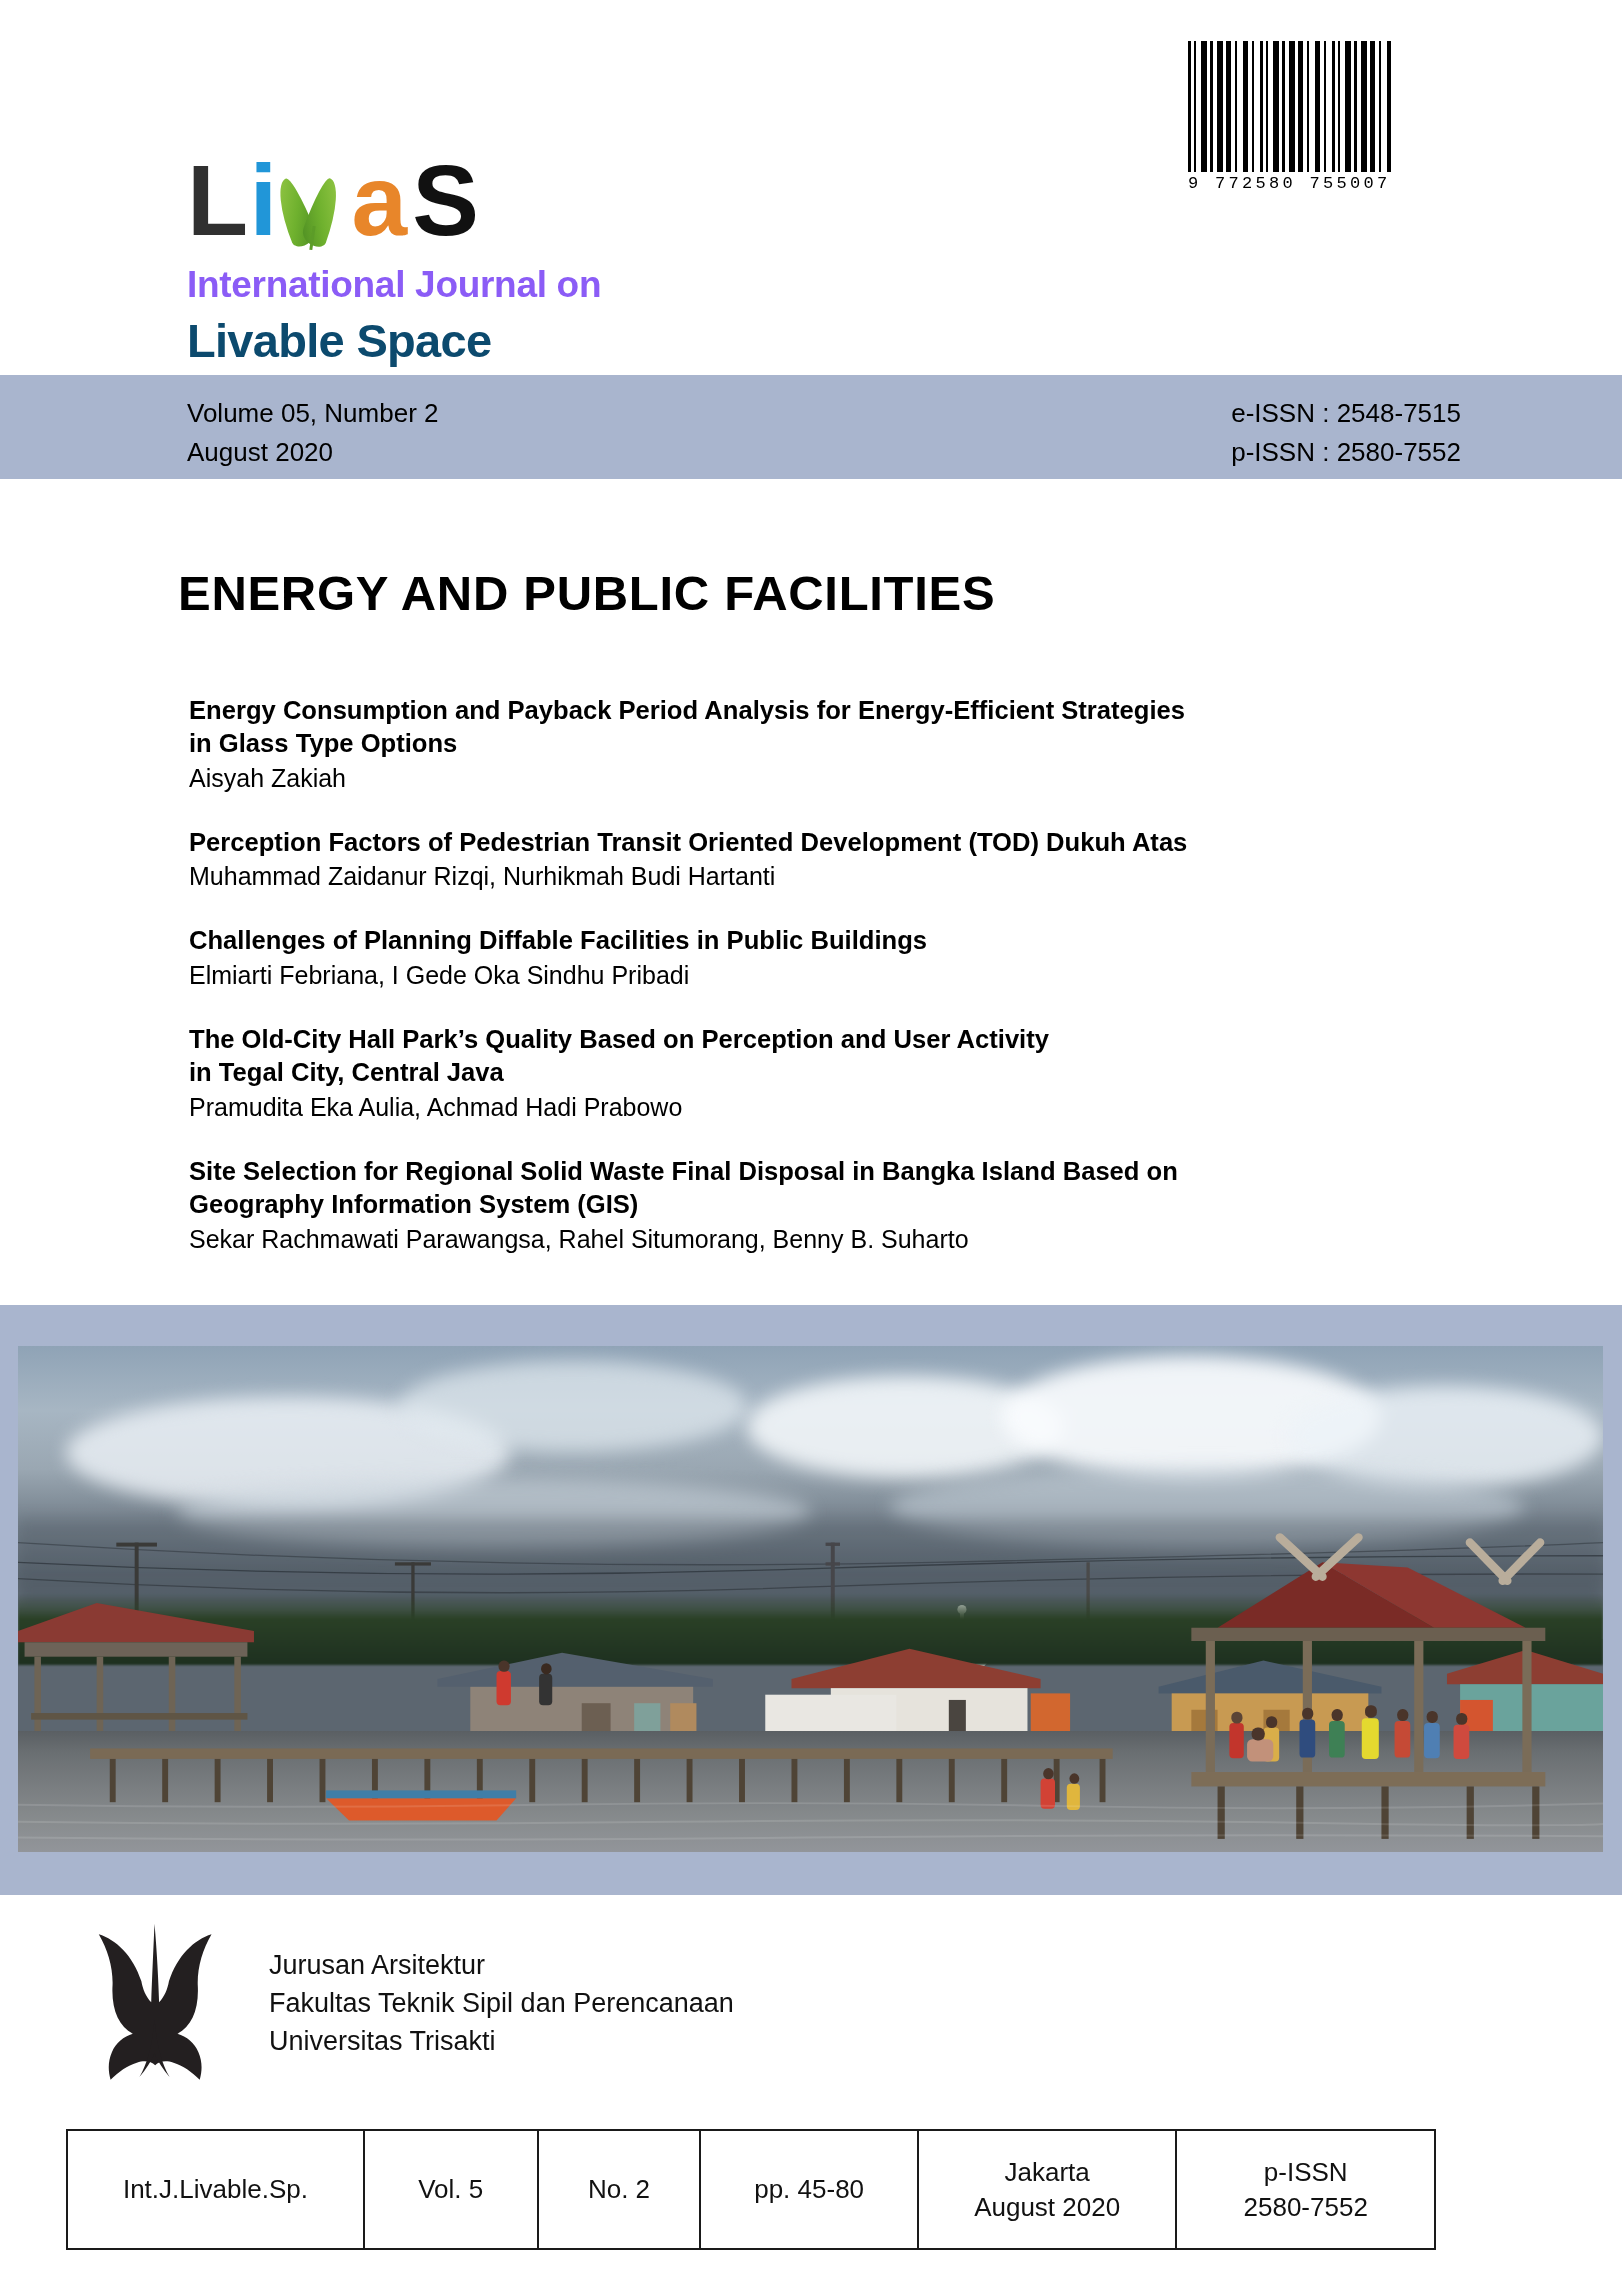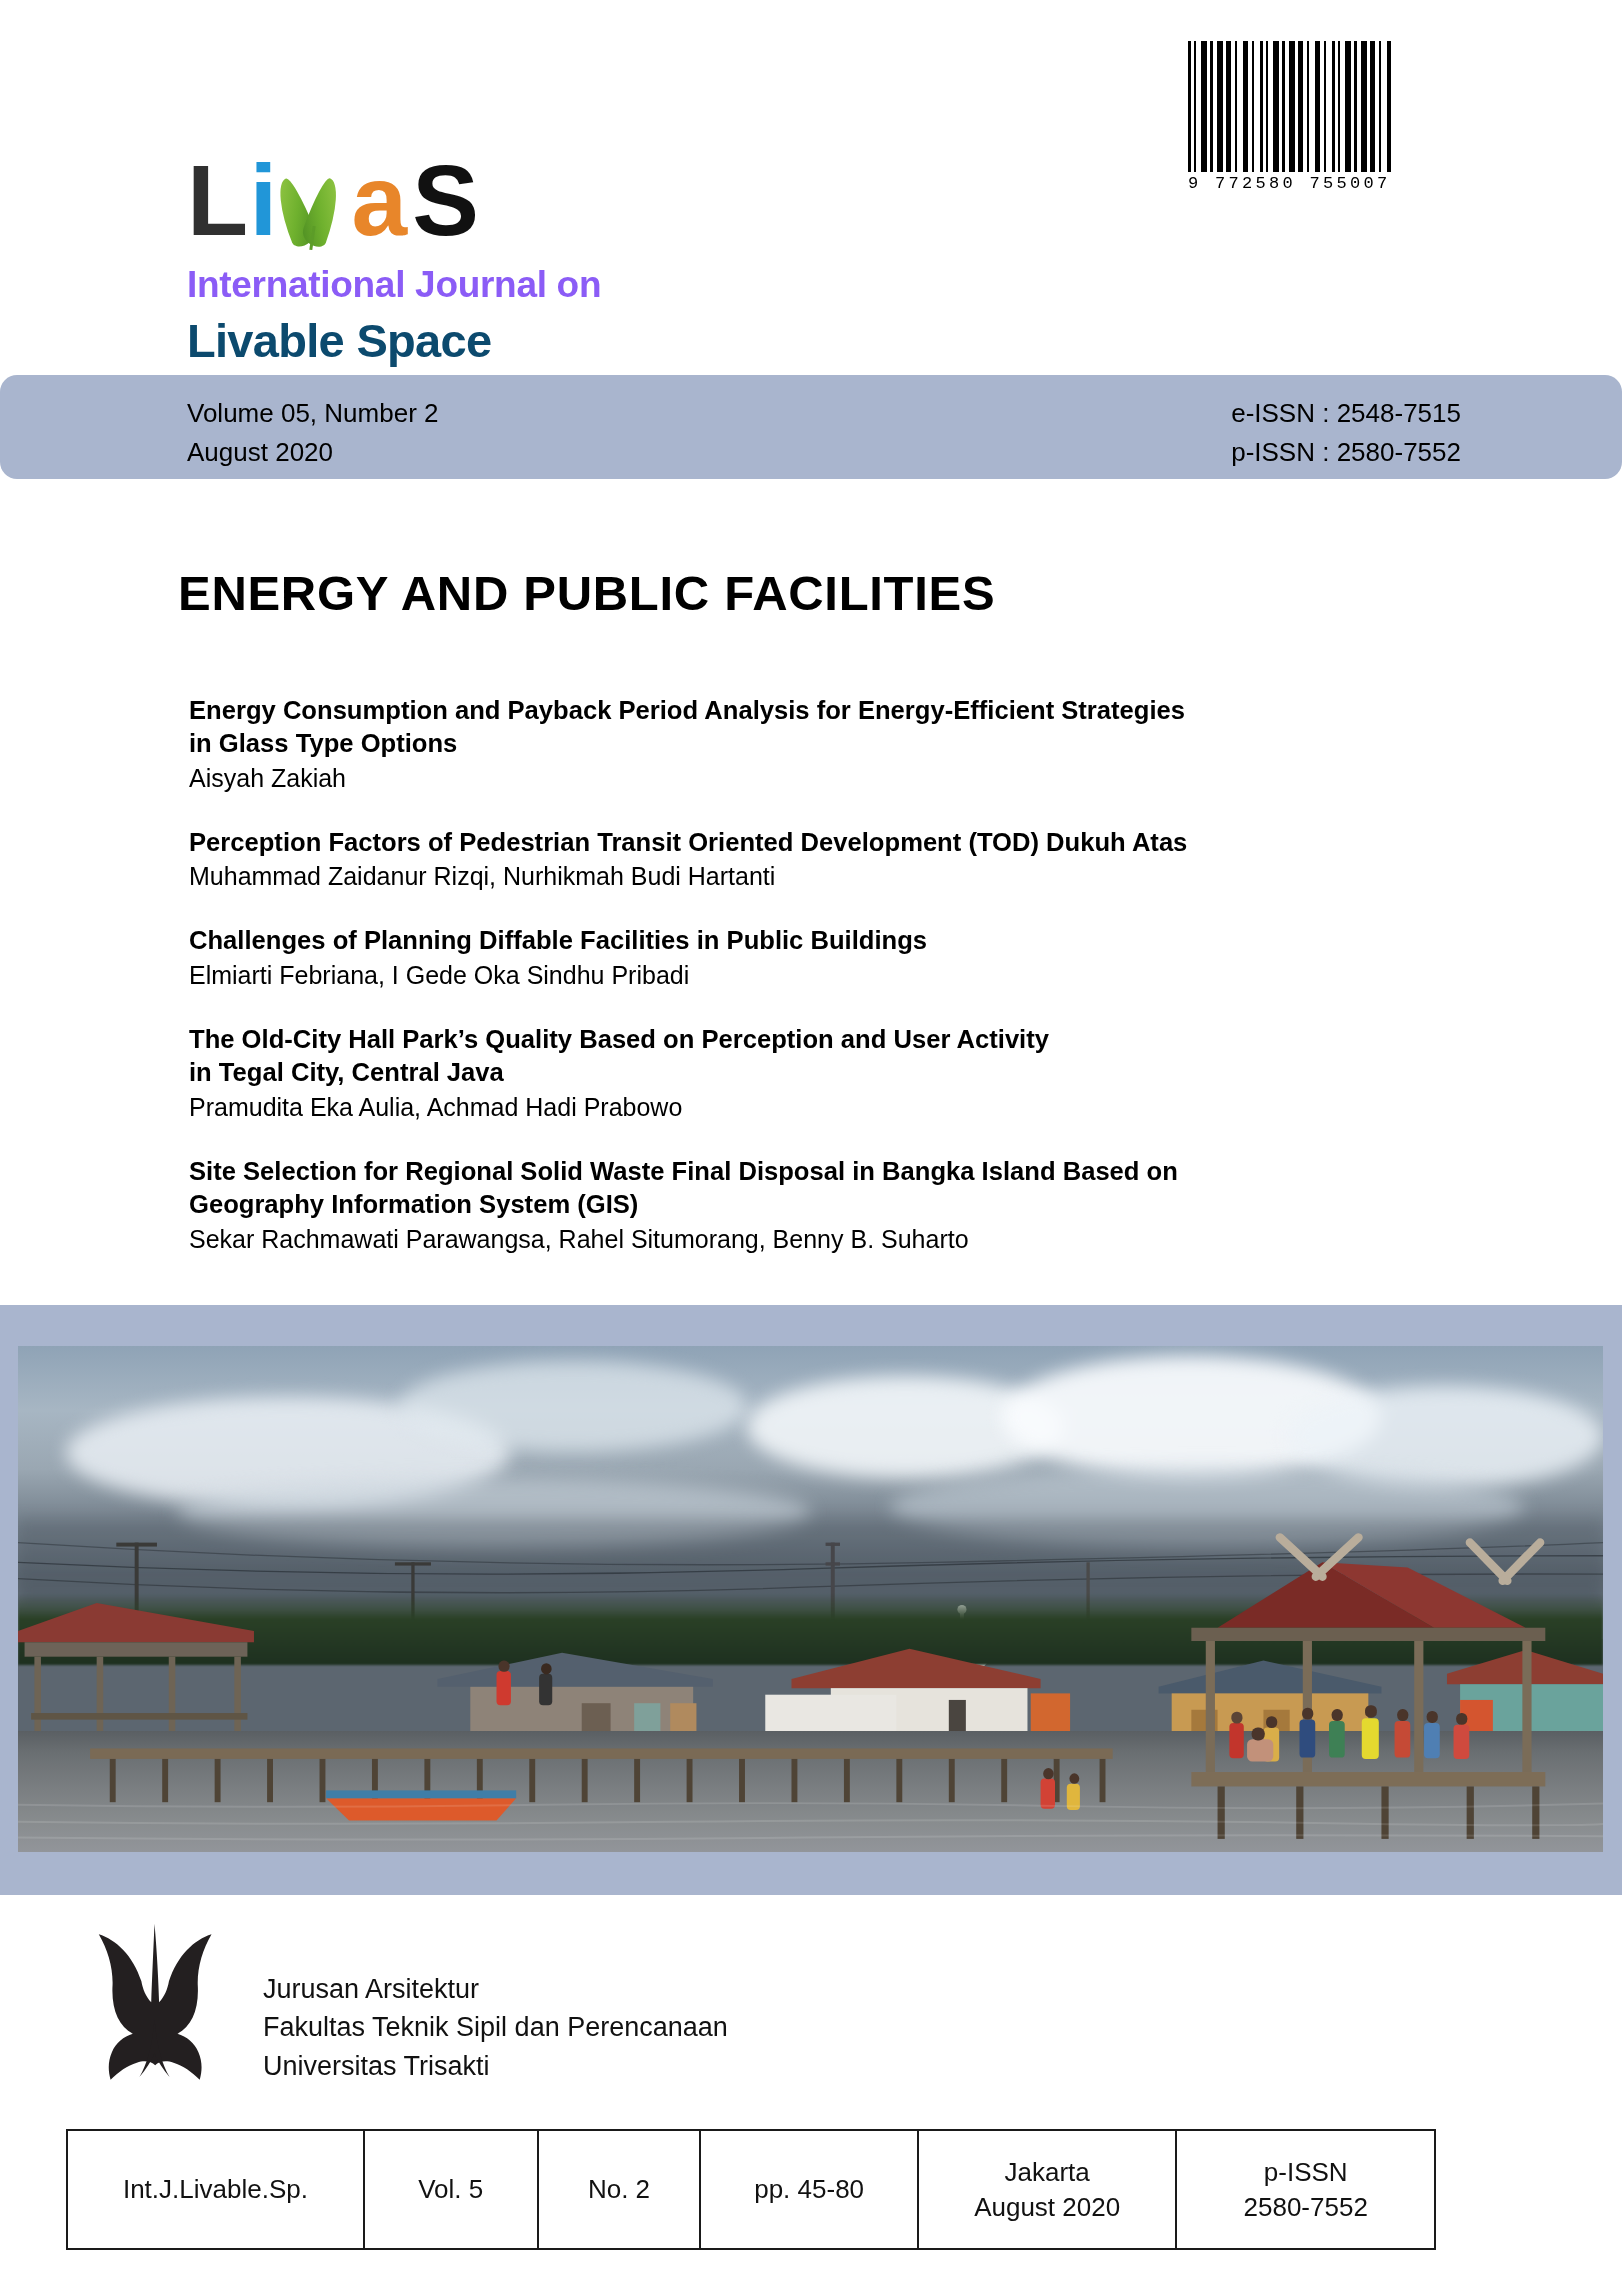--- a/index.html
+++ b/index.html
@@ -124,21 +124,20 @@
     color:#0c4a6e;
   }
 
   
   .banner{
     position:absolute;
     left:0; top:375px;
     width:1622px; height:104px;
     background:#a9b5ce;
     box-sizing:border-box;
-    border-radius:17px;
   }
   .banner-inner{
     position:relative;
     width:100%; height:100%;
   }
   .banner-left{
     position:absolute;
     left:187px; top:19px;
     font-size:26px;
     line-height:1.5;
@@ -233,22 +232,22 @@
   .ph-water{
     position:absolute; left:0; bottom:0; width:100%; height:24%;
     background:linear-gradient(180deg,#5a5f63 0%, #6a6f72 18%, #797d80 45%, #888c8e 75%, #92959a 100%);
   }
 
   
   .publisher{
     position:absolute;
     left:66px; top:1921px;
     display:flex;
-    align-items:flex-end;
-    gap:20px;
+    align-items:center;
+    gap:26px;
   }
   .trisakti-logo{
     width:177px; height:164px;
     position:relative;
   }
   .publisher-text{
     font-size:27px;
     line-height:1.42;
     color:#111;
   }

